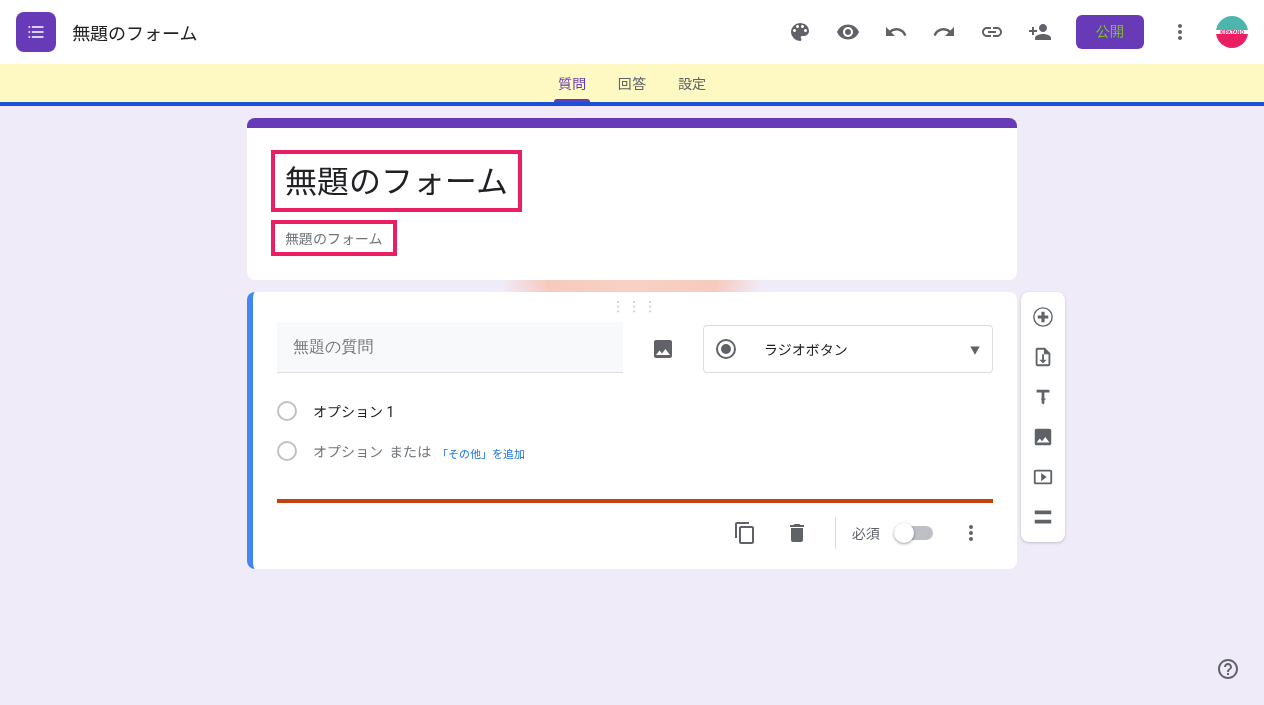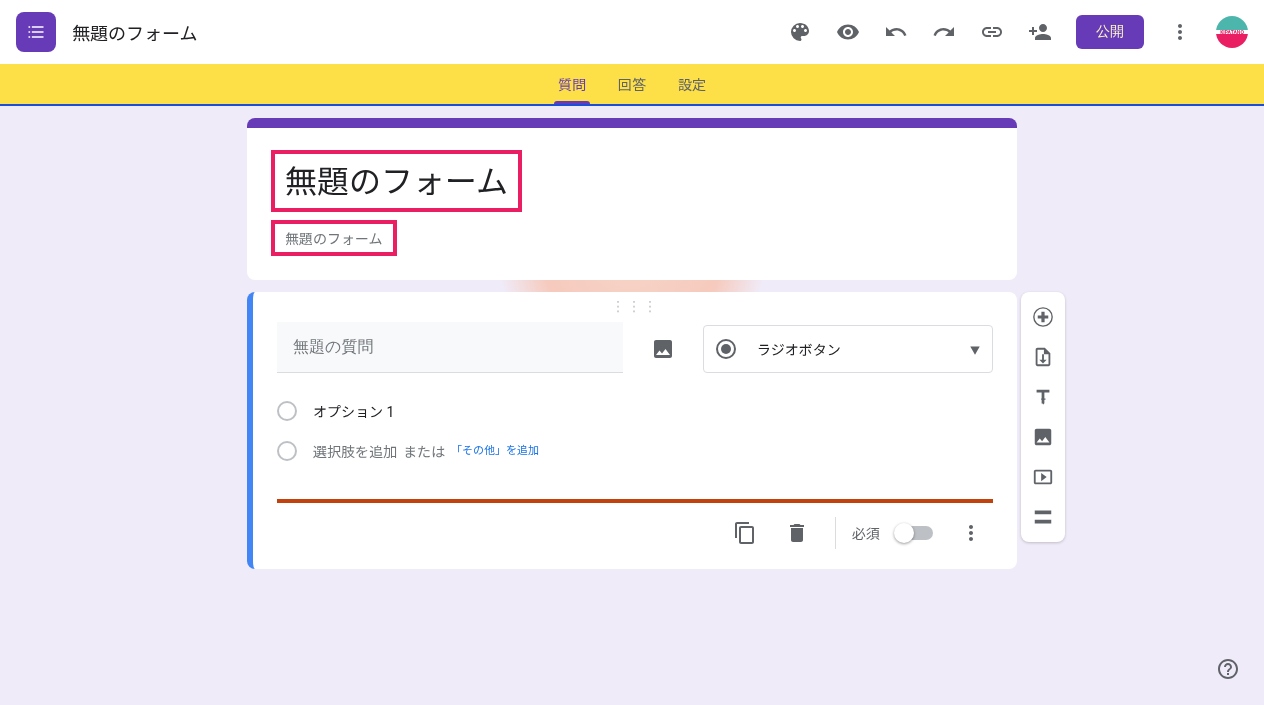--- a/index.html
+++ b/index.html
@@ -6,26 +6,26 @@
 body { font-family: 'Roboto', 'Noto Sans JP', Arial, sans-serif; background: #f0ebf8; width: 1264px; height: 705px; overflow: hidden; position: relative; }
 
 
 .header { background: #fff; height: 64px; display: flex; align-items: center; padding: 0 16px; }
 .logo { width: 40px; height: 40px; background: #673ab7; border-radius: 8px; display: flex; align-items: center; justify-content: center; margin-right: 16px; }
 .logo svg { fill: #fff; }
 .doc-title { font-size: 18px; color: #202124; flex: 1; }
 .header-actions { display: flex; align-items: center; gap: 8px; }
 .icon-btn { width: 40px; height: 40px; border-radius: 50%; display: flex; align-items: center; justify-content: center; cursor: pointer; color: #5f6368; }
 .icon-btn svg { width: 24px; height: 24px; fill: currentColor; }
-.publish-btn { background: #673ab7; color: #fef9c3; padding: 8px 20px; border-radius: 6px; font-size: 14px; font-weight: 500; cursor: pointer; border: none; margin: 0 8px; }
+.publish-btn { background: #673ab7; color: #84cc16; padding: 8px 20px; border-radius: 6px; font-size: 14px; font-weight: 500; cursor: pointer; border: none; margin: 0 8px; }
 .avatar { width: 32px; height: 32px; border-radius: 50%; background: linear-gradient(180deg, #4db6ac 0%, #4db6ac 45%, #fff 45%, #fff 55%, #e91e63 55%, #e91e63 100%); margin-left: 8px; position: relative; }
 .avatar-text { position: absolute; top: 50%; left: 50%; transform: translate(-50%, -50%); font-size: 5px; color: #e91e63; font-weight: bold; white-space: nowrap; }
 
 
-.tabs { background: #fde047; display: flex; justify-content: center; border-bottom: 2px solid #1d4ed8; height: 42px; }
+.tabs { background: #fef9c3; display: flex; justify-content: center; border-bottom: 4px solid #1d4ed8; height: 42px; }
 .tab { padding: 0 16px; font-size: 14px; color: #5f6368; display: flex; align-items: center; cursor: pointer; position: relative; }
 .tab.active { color: #673ab7; }
 .tab.active::after { content: ''; position: absolute; bottom: 0; left: 12px; right: 12px; height: 3px; background: #673ab7; border-radius: 3px 3px 0 0; }
 
 
 .main { display: flex; justify-content: center; padding: 12px 0; position: relative; }
 .form-container { width: 770px; position: relative; }
 
 
 .bg-image { position: absolute; left: 50%; top: 0; transform: translateX(-50%); width: 300px; height: 300px; opacity: 0.4; z-index: 0; }
@@ -37,27 +37,27 @@
 .form-title { font-size: 32px; color: #202124; }
 .desc-highlight { border: 4px solid #e91e63; display: inline-block; padding: 4px 10px; margin-top: 4px; }
 .form-desc { font-size: 14px; color: #70757a; }
 
 
 .question-card { background: #fff; border-radius: 8px; border-left: 6px solid #4285f4; padding: 24px 24px 6px; position: relative; z-index: 1; }
 .drag-handle { text-align: center; margin: -18px 0 8px; color: #bdc1c6; font-size: 14px; letter-spacing: 2px; cursor: grab; }
 .question-row { display: flex; align-items: flex-end; gap: 16px; margin-bottom: 18px; }
 .question-input { flex: 1; border: none; border-bottom: 1px solid #dadce0; padding: 16px 16px; font-size: 16px; background: #f8f9fa; color: #70757a; outline: none; }
 .img-add-btn { width: 48px; height: 48px; display: flex; align-items: center; justify-content: center; color: #5f6368; cursor: pointer; }
-.type-select { width: 290px; height: 48px; border: 1px solid #dadce0; border-radius: 4px; display: flex; align-items: center; padding: 0 12px; cursor: pointer; gap: 21px; }
+.type-select { width: 290px; height: 48px; border: 1px solid #dadce0; border-radius: 4px; display: flex; align-items: center; padding: 0 12px; cursor: pointer; gap: 28px; }
 .type-icon { width: 20px; height: 20px; border: 2px solid #5f6368; border-radius: 50%; display: flex; align-items: center; justify-content: center; }
 .type-icon-dot { width: 10px; height: 10px; background: #5f6368; border-radius: 50%; }
 .type-label { flex: 1; font-size: 14px; color: #202124; }
 .type-arrow { color: #5f6368; font-size: 10px; }
 
-.option-row { display: flex; align-items: flex-start; gap: 16px; padding: 10px 0; }
+.option-row { display: flex; align-items: flex-end; gap: 16px; padding: 10px 0; }
 .radio-circle { width: 20px; height: 20px; border: 2px solid #bdc1c6; border-radius: 50%; flex-shrink: 0; }
 .option-text { font-size: 14px; color: #202124; }
 .option-placeholder { font-size: 14px; color: #70757a; }
 .option-link { font-size: 11px; color: #1a73e8; cursor: pointer; }
 
 .card-footer { border-top: 4px solid #c2410c; margin-top: 28px; padding: 8px 0; display: flex; align-items: center; justify-content: flex-end; gap: 8px; }
 .footer-icon { width: 44px; height: 44px; display: flex; align-items: center; justify-content: center; color: #5f6368; cursor: pointer; border-radius: 50%; }
 .footer-icon svg { width: 24px; height: 24px; fill: currentColor; }
 .footer-divider { width: 1px; height: 32px; background: #dadce0; margin: 0 8px; }
 .required-label { font-size: 14px; color: #5f6368; }
@@ -166,21 +166,21 @@
         </div>
       </div>
 
       <div class="option-row">
         <div class="radio-circle"></div>
         <div class="option-text">オプション 1</div>
       </div>
 
       <div class="option-row">
         <div class="radio-circle"></div>
-        <span class="option-placeholder">選択肢を追加</span>
+        <span class="option-placeholder">オプション</span>
         <span class="option-placeholder" style="margin-left:-10px">または</span>
         <span class="option-link" style="margin-left:-10px">「その他」を追加</span>
       </div>
 
       <div class="card-footer">
         <div class="footer-icon">
           <svg viewBox="0 0 24 24">
               <path d="M16 1H4c-1.1 0-2 .9-2 2v14h2V3h12V1zm3 4H8c-1.1 0-2 .9-2 2v14c0 1.1.9 2 2 2h11c1.1 0 2-.9 2-2V7c0-1.1-.9-2-2-2zm0 16H8V7h11v14z"></path>
             </svg>
         </div>

